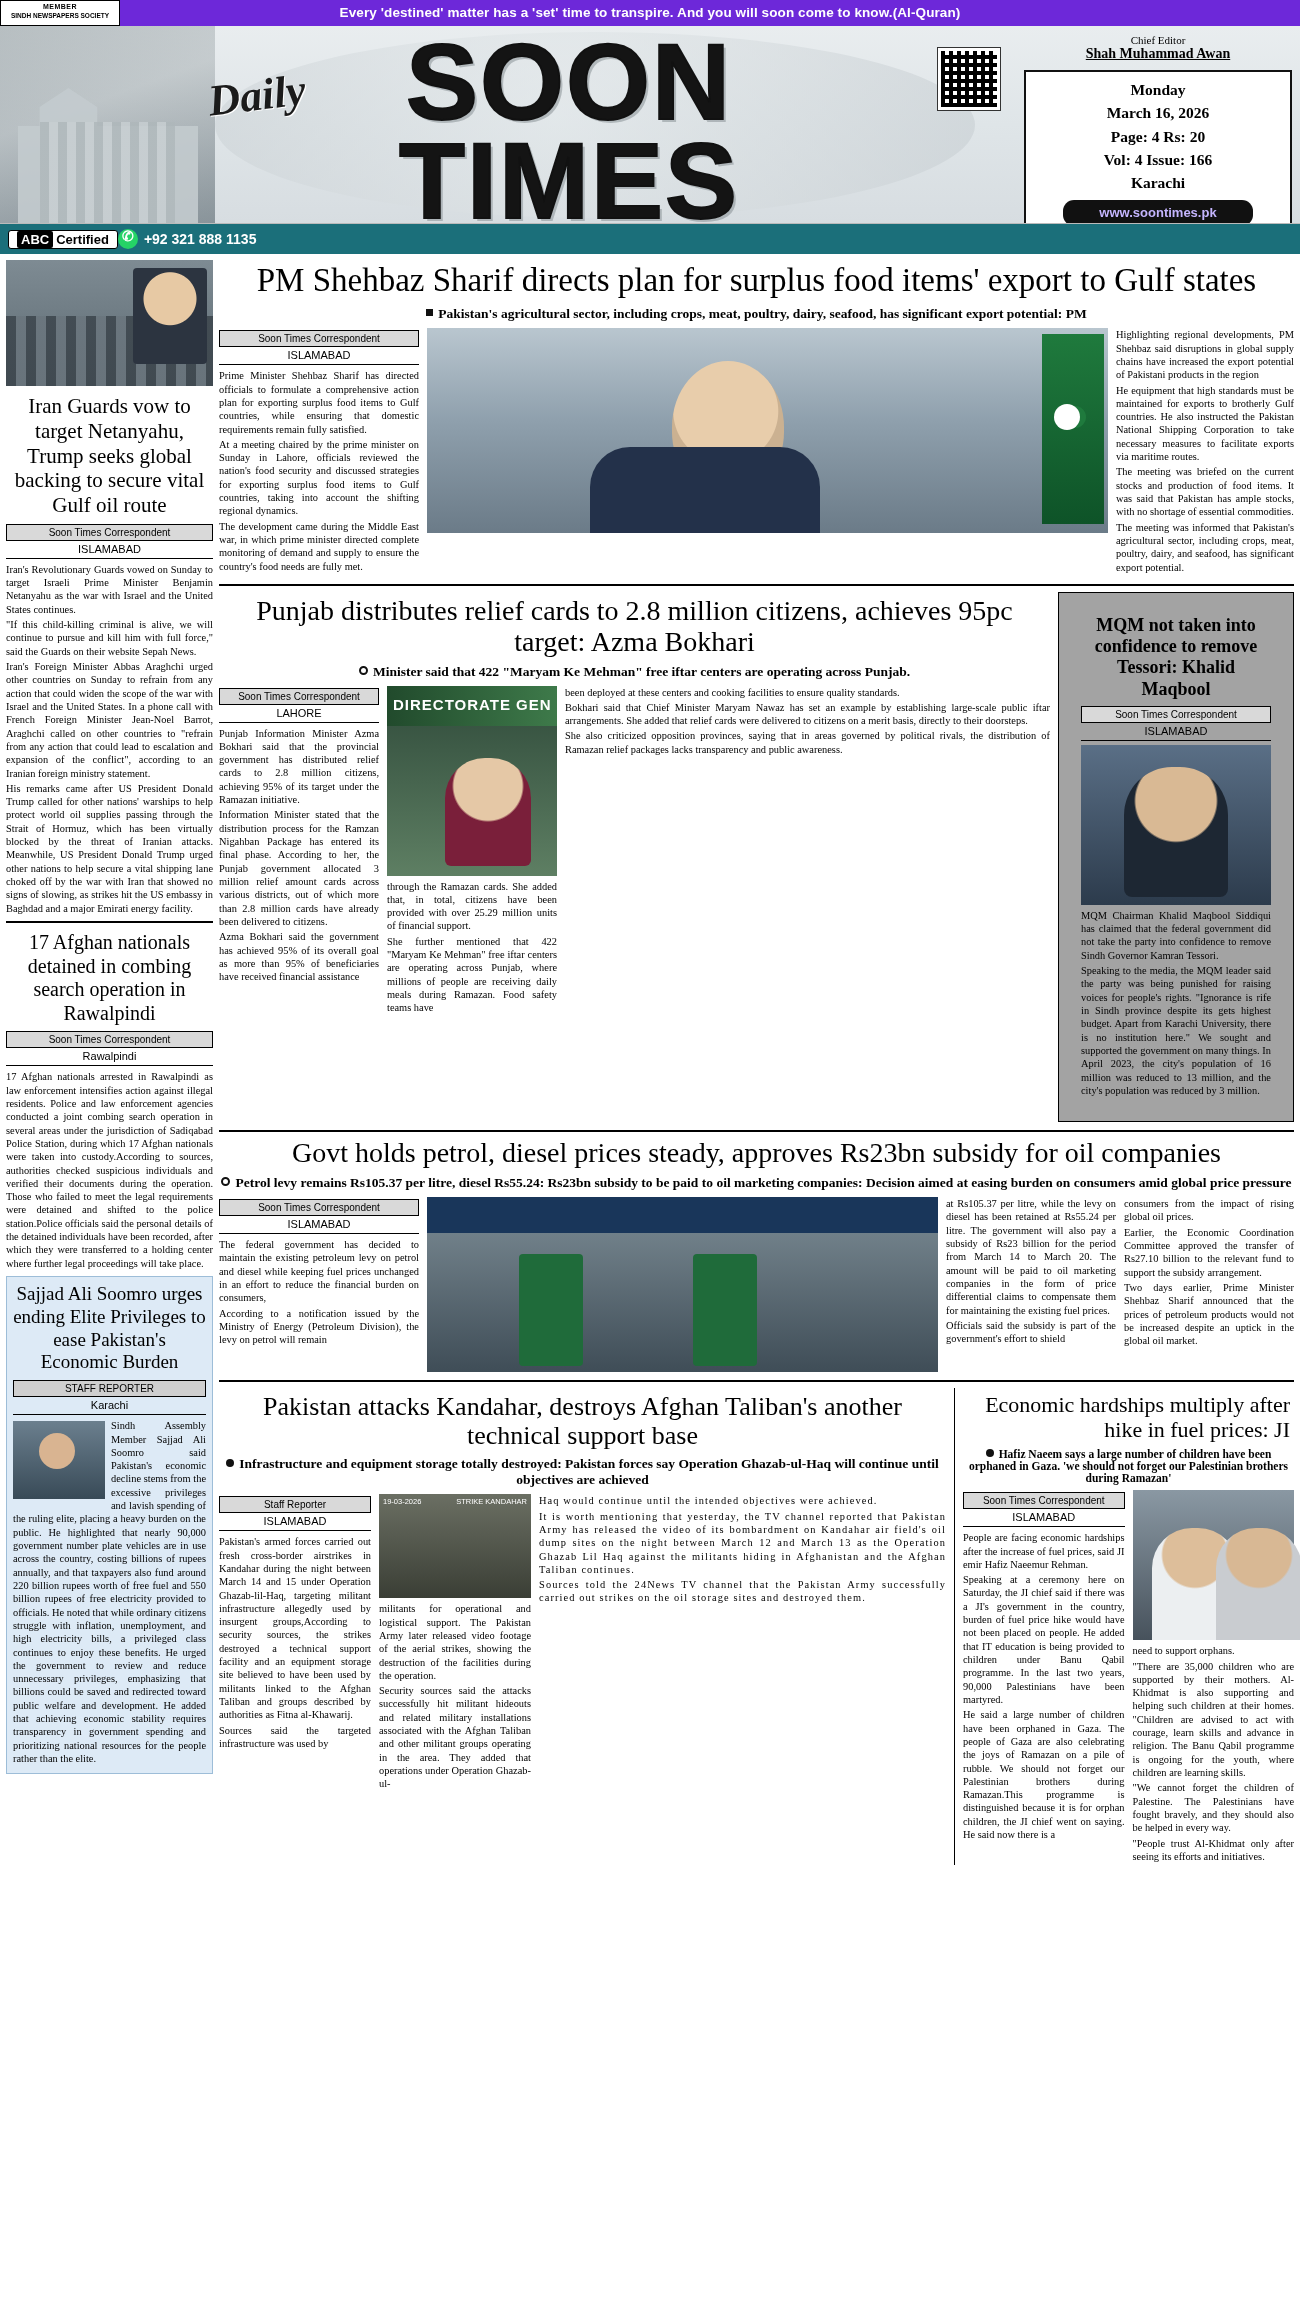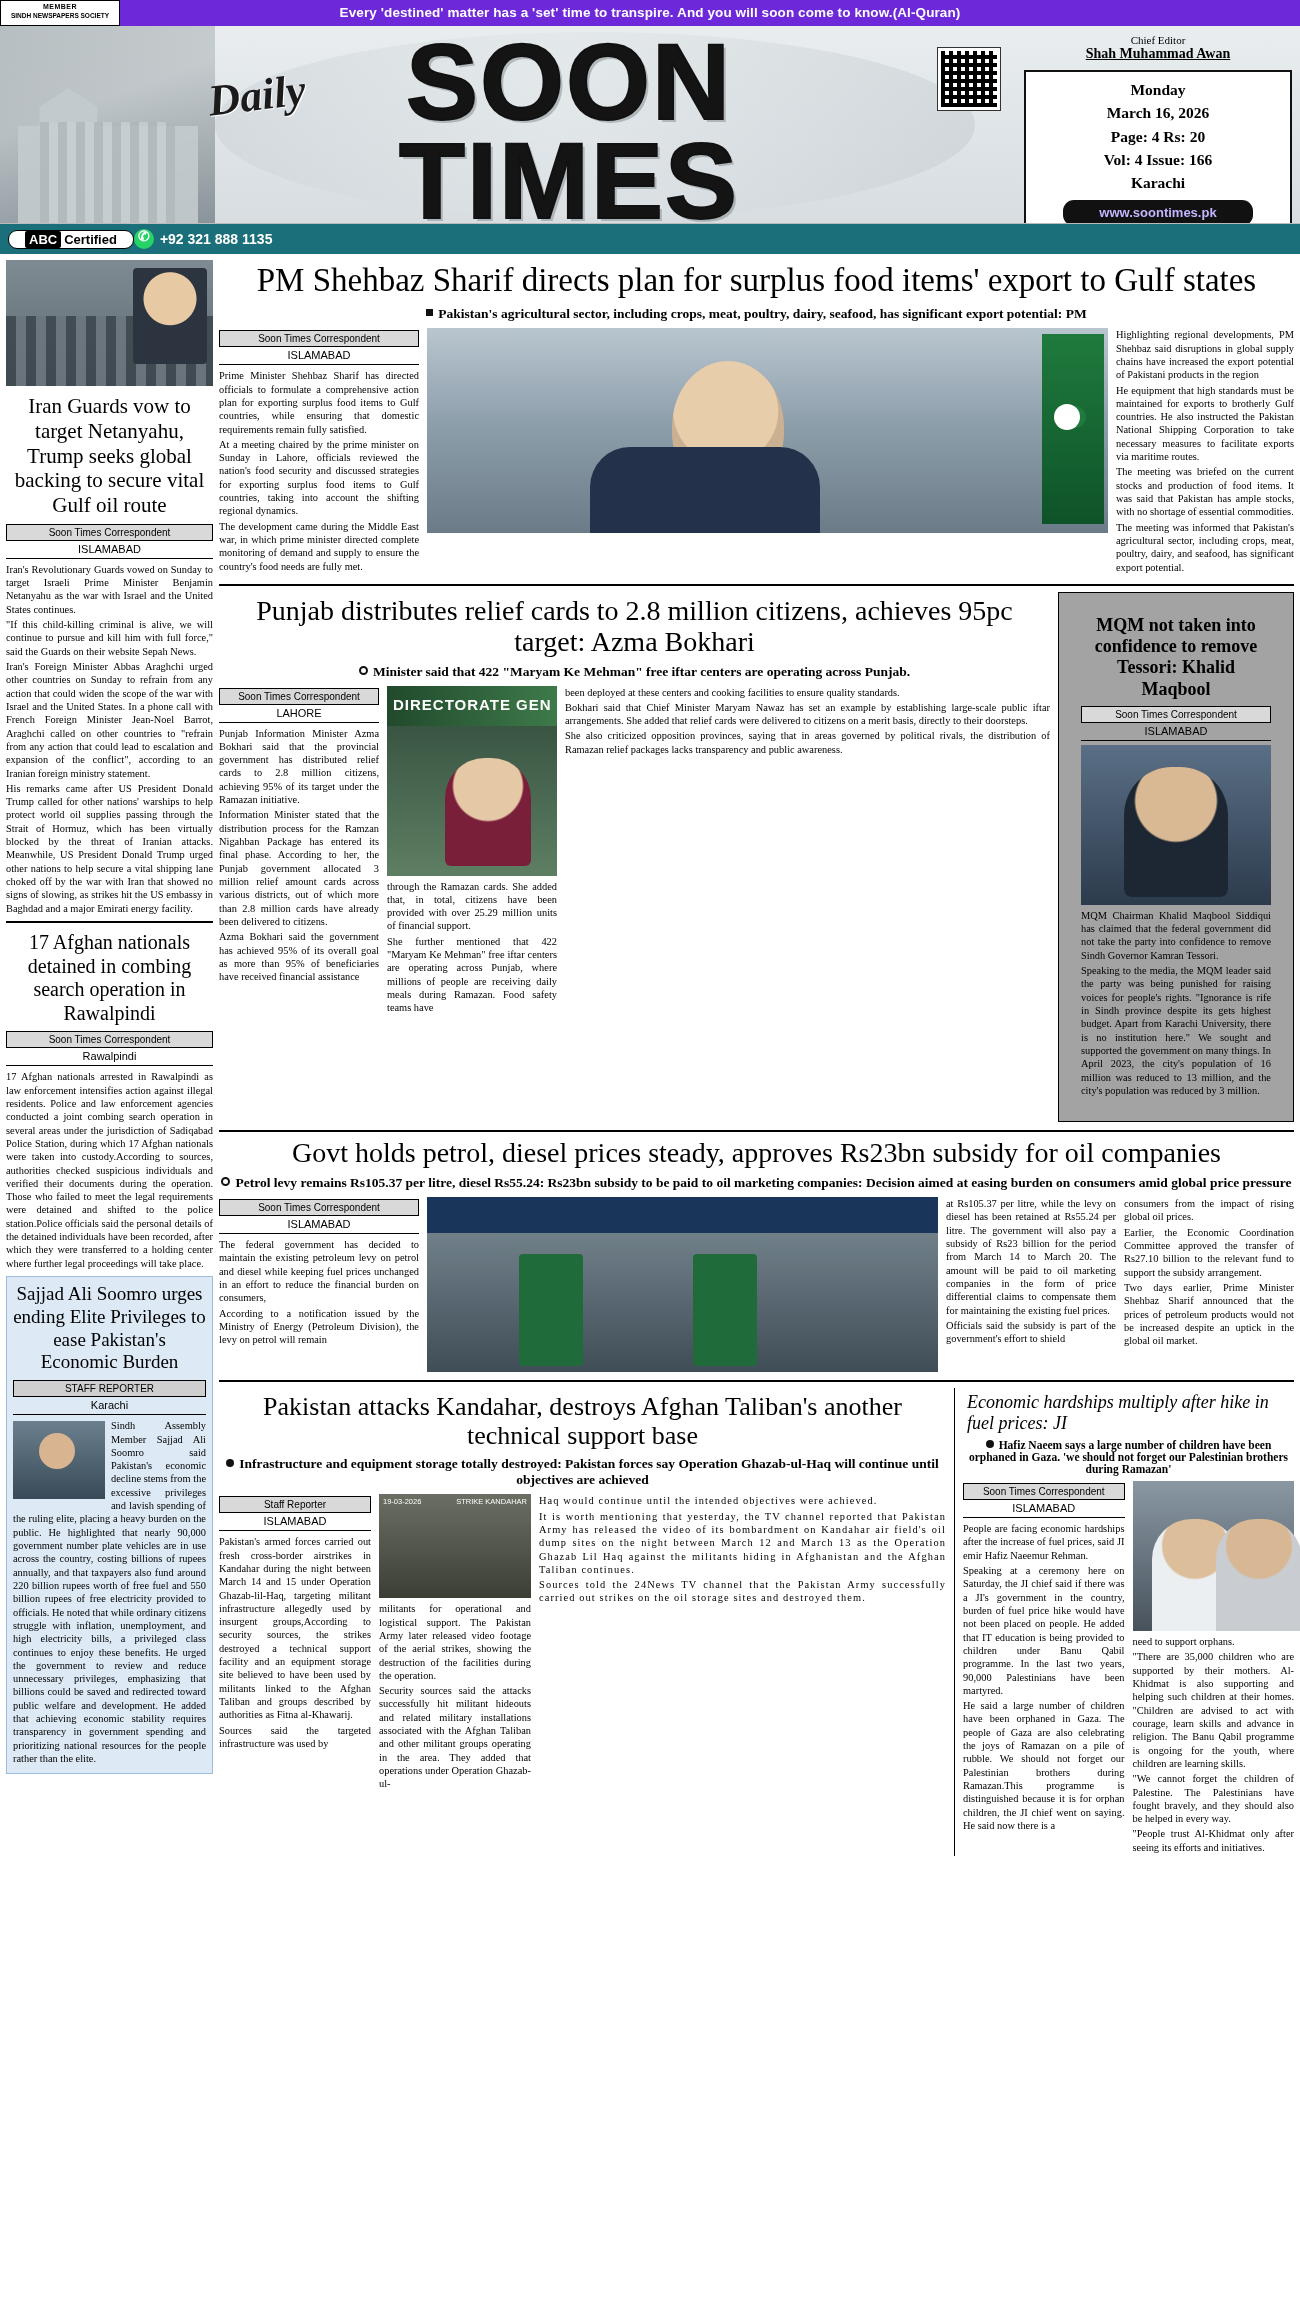--- a/index.html
+++ b/index.html
@@ -127,21 +127,21 @@
 
   
   .strap {
     display: flex; align-items: center;
     background: #1b6f7a; color: #fff; height: 30px;
     padding: 0 8px;
   }
   .abc {
     background:#fff; color:#000; font-family:"Liberation Sans",sans-serif;
     font-size: 13px; font-weight: bold; border:1px solid #000;
-    padding: 1px 16px; border-radius: 9px;
+    padding: 1px 8px; border-radius: 3px;
   }
   .abc i { font-style: normal; background:#000; color:#fff; padding: 1px 4px; border-radius:2px; margin-right:3px;}
   .strap-center {
     flex: 1; text-align: center;
     font-family: "Liberation Serif", serif;
     font-size: 15px; font-weight: bold; font-style: italic;
   }
   .strap-phone {
     display:flex; align-items:center; gap:6px;
     font-family:"Liberation Sans",sans-serif;
@@ -328,21 +328,21 @@
     background:#a3a3a3; border:1px solid #000; padding:22px;
   }
   .yellow-hl {
     font-size: 18px; line-height:1.18; text-align:center; font-weight:bold; margin-bottom:6px;
   }
 
   .section-rule { border-top: 2px solid #000; margin: 8px 0 6px; }
 
   .hl-28 { font-size: 28px; line-height:1.1; text-align:center; margin: 4px 6px 6px; }
   .hl-26 { font-size: 26px; line-height:1.12; text-align:center; margin: 4px 6px 6px; }
-  .hl-22 { font-size: 18px; line-height:1.14; text-align:left; margin: 4px 4px 6px; font-style: italic; }
+  .hl-22 { font-size: 22px; line-height:1.14; text-align:right; margin: 4px 4px 6px; }
 
   .spaced-words { letter-spacing: 1.1px; }
 </style>
 </head>
 <body>
 
 <div class="page">
 
   <div class="topbar">
     <div class="member-badge">

